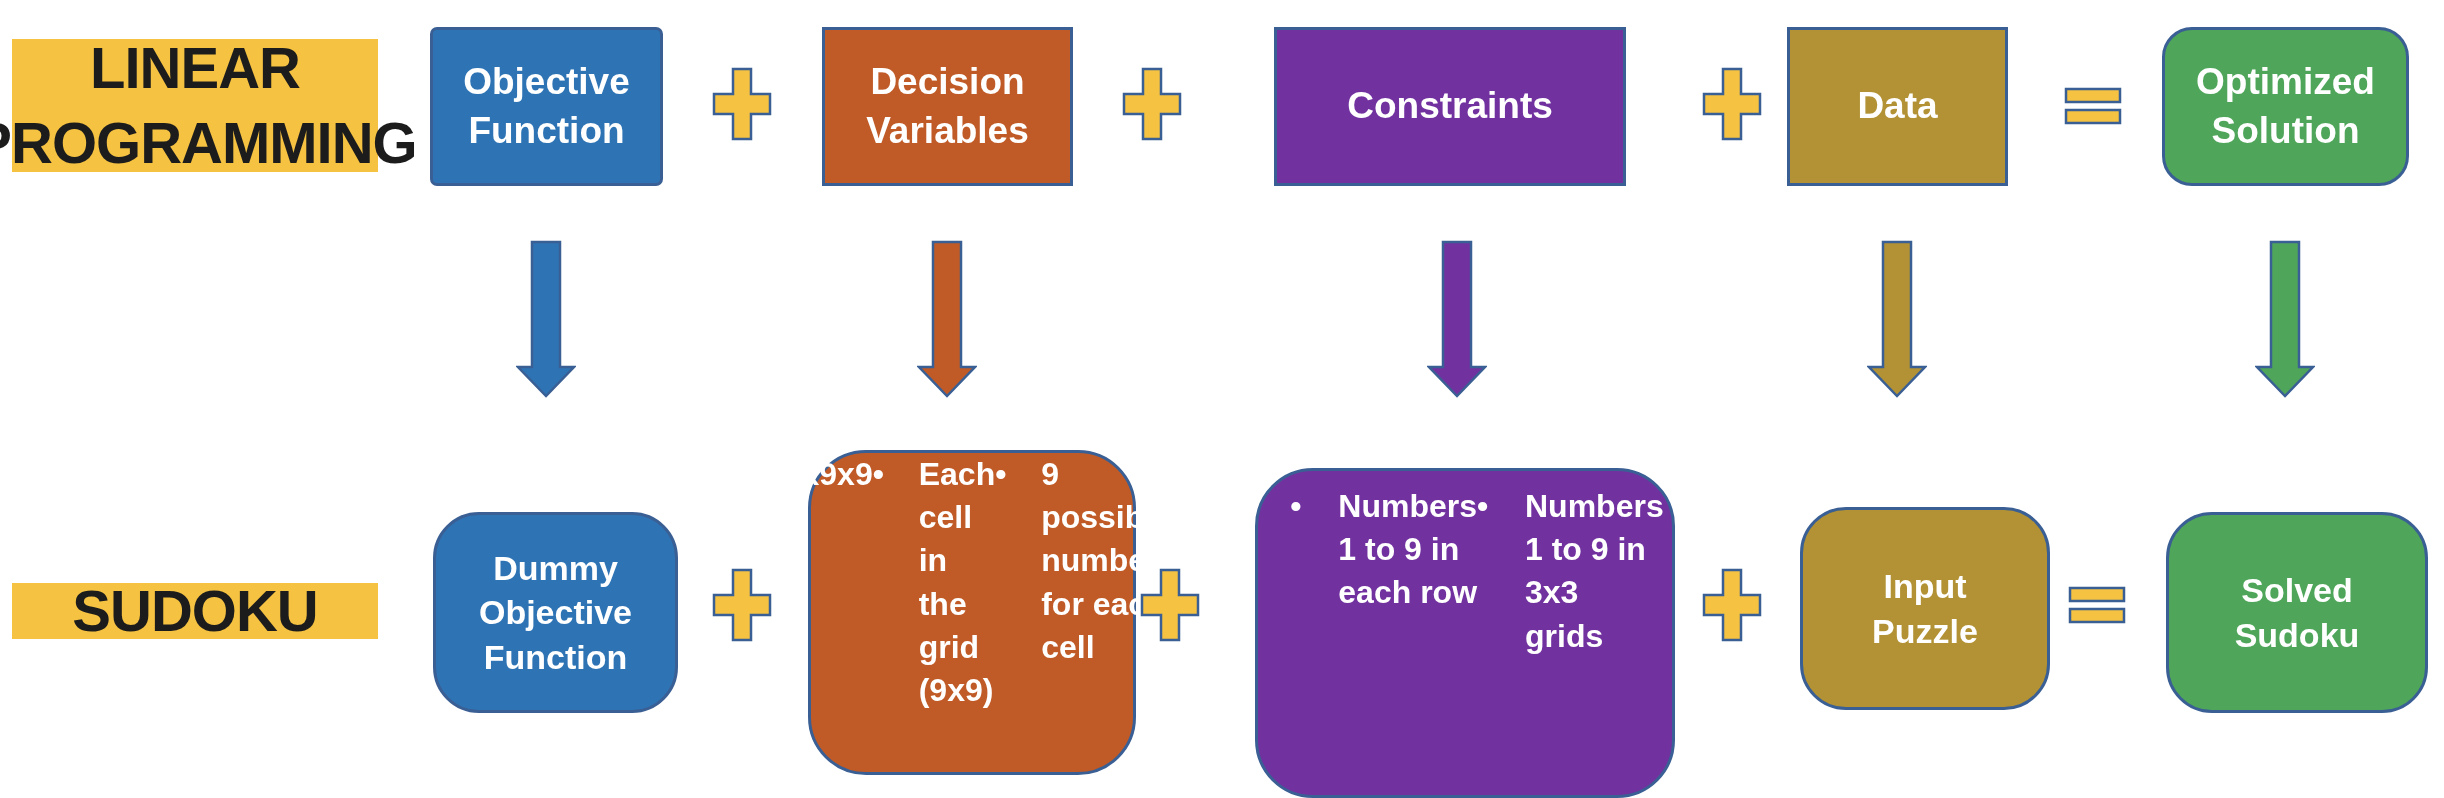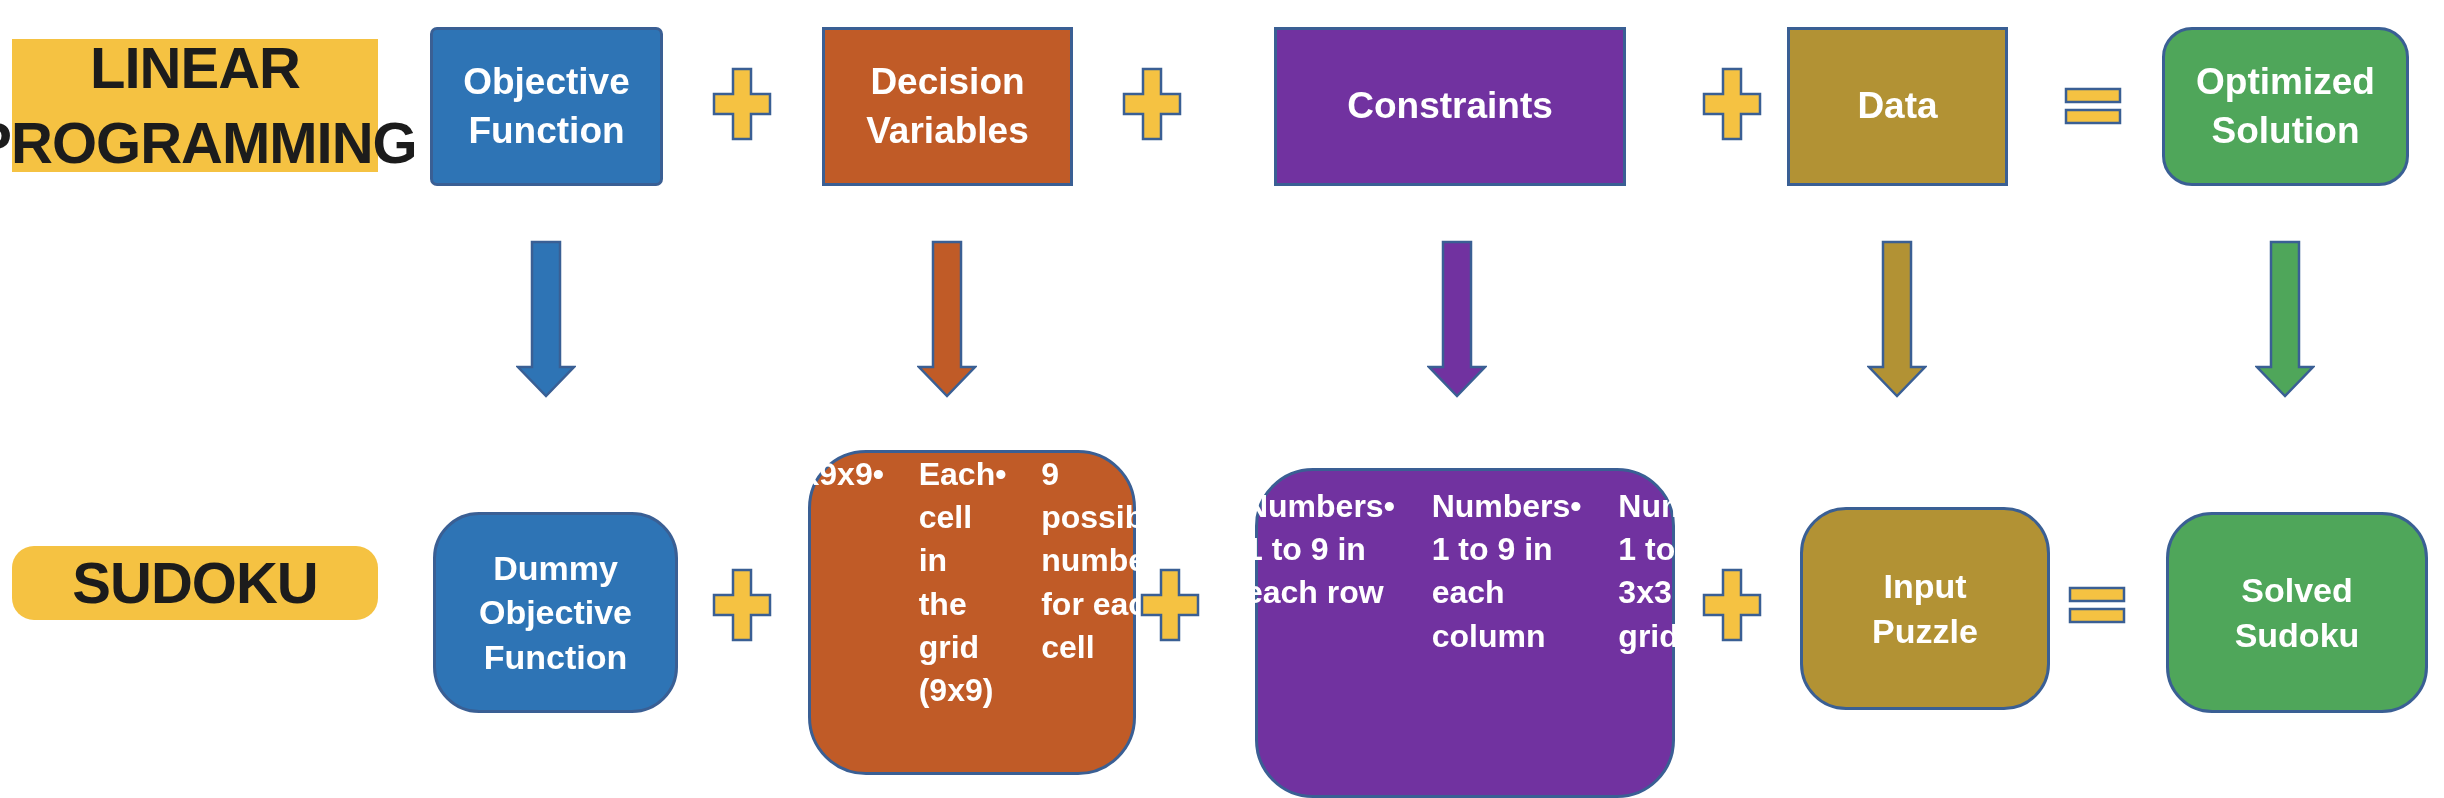--- a/index.html
+++ b/index.html
@@ -124,21 +124,21 @@
   <svg class="abs arrow-purple" style="left:1427px;top:240px;" width="60" height="158" viewBox="0 0 60 158">
     <path d="M16 2 H44 V127 H58 L30 156 L2 127 H16 Z"></path>
   </svg>
   <svg class="abs arrow-gold" style="left:1867px;top:240px;" width="60" height="158" viewBox="0 0 60 158">
     <path d="M16 2 H44 V127 H58 L30 156 L2 127 H16 Z"></path>
   </svg>
   <svg class="abs arrow-green" style="left:2255px;top:240px;" width="60" height="158" viewBox="0 0 60 158">
     <path d="M16 2 H44 V127 H58 L30 156 L2 127 H16 Z"></path>
   </svg>
 
-  <div class="abs section-label" style="left:12px;top:546px;width:366px;height:74px;border-radius:22px;">
+  <div class="abs section-label" style="left:12px;top:583px;width:366px;height:56px;">
     <span>SUDOKU</span>
   </div>
 
   <div class="abs box fill-blue rounded small-text" style="left:433px;top:512px;width:245px;height:201px;">
     <span>Dummy Objective Function</span>
   </div>
 
   <svg class="abs" style="left:712px;top:568px;" width="60" height="74" viewBox="0 0 60 74">
     <path class="op-fill" d="M21 2 H39 V27 H58 V47 H39 V72 H21 V47 H2 V27 H21 Z"></path>
   </svg>
@@ -155,23 +155,20 @@
 
   <svg class="abs" style="left:1140px;top:568px;" width="60" height="74" viewBox="0 0 60 74">
     <path class="op-fill" d="M21 2 H39 V27 H58 V47 H39 V72 H21 V47 H2 V27 H21 Z"></path>
   </svg>
 
   <div class="abs bullet-box fill-purple rounded-lg cons-content" style="left:1255px;top:445px;width:420px;height:330px;">
     <div class="bullet-row">
       <span>Numbers 1 to 9 in each row</span>
     </div>
     <div class="bullet-row">
-      <span>Numbers 1 to 9 in each column</span>
-    </div>
-    <div class="bullet-row">
       <span>Numbers 1 to 9 in 3x3 grids</span>
     </div>
   </div>
 
   <svg class="abs" style="left:1702px;top:568px;" width="60" height="74" viewBox="0 0 60 74">
     <path class="op-fill" d="M21 2 H39 V27 H58 V47 H39 V72 H21 V47 H2 V27 H21 Z"></path>
   </svg>
 
   <div class="abs box fill-gold rounded small-text" style="left:1800px;top:507px;width:250px;height:203px;padding:6px 38px;">
     <span>Input Puzzle</span>

